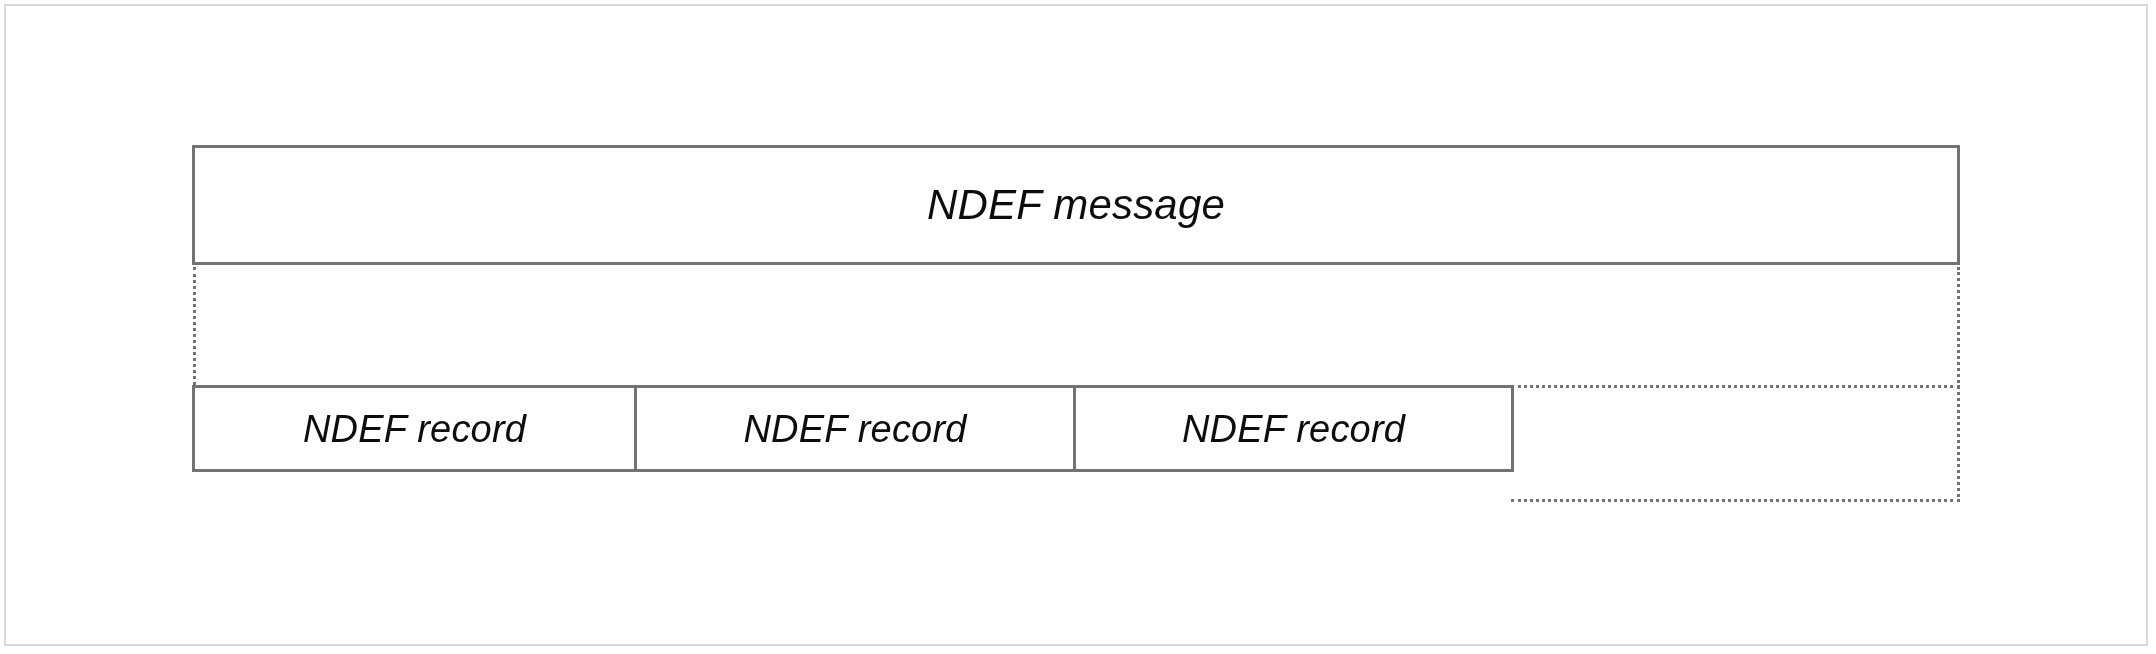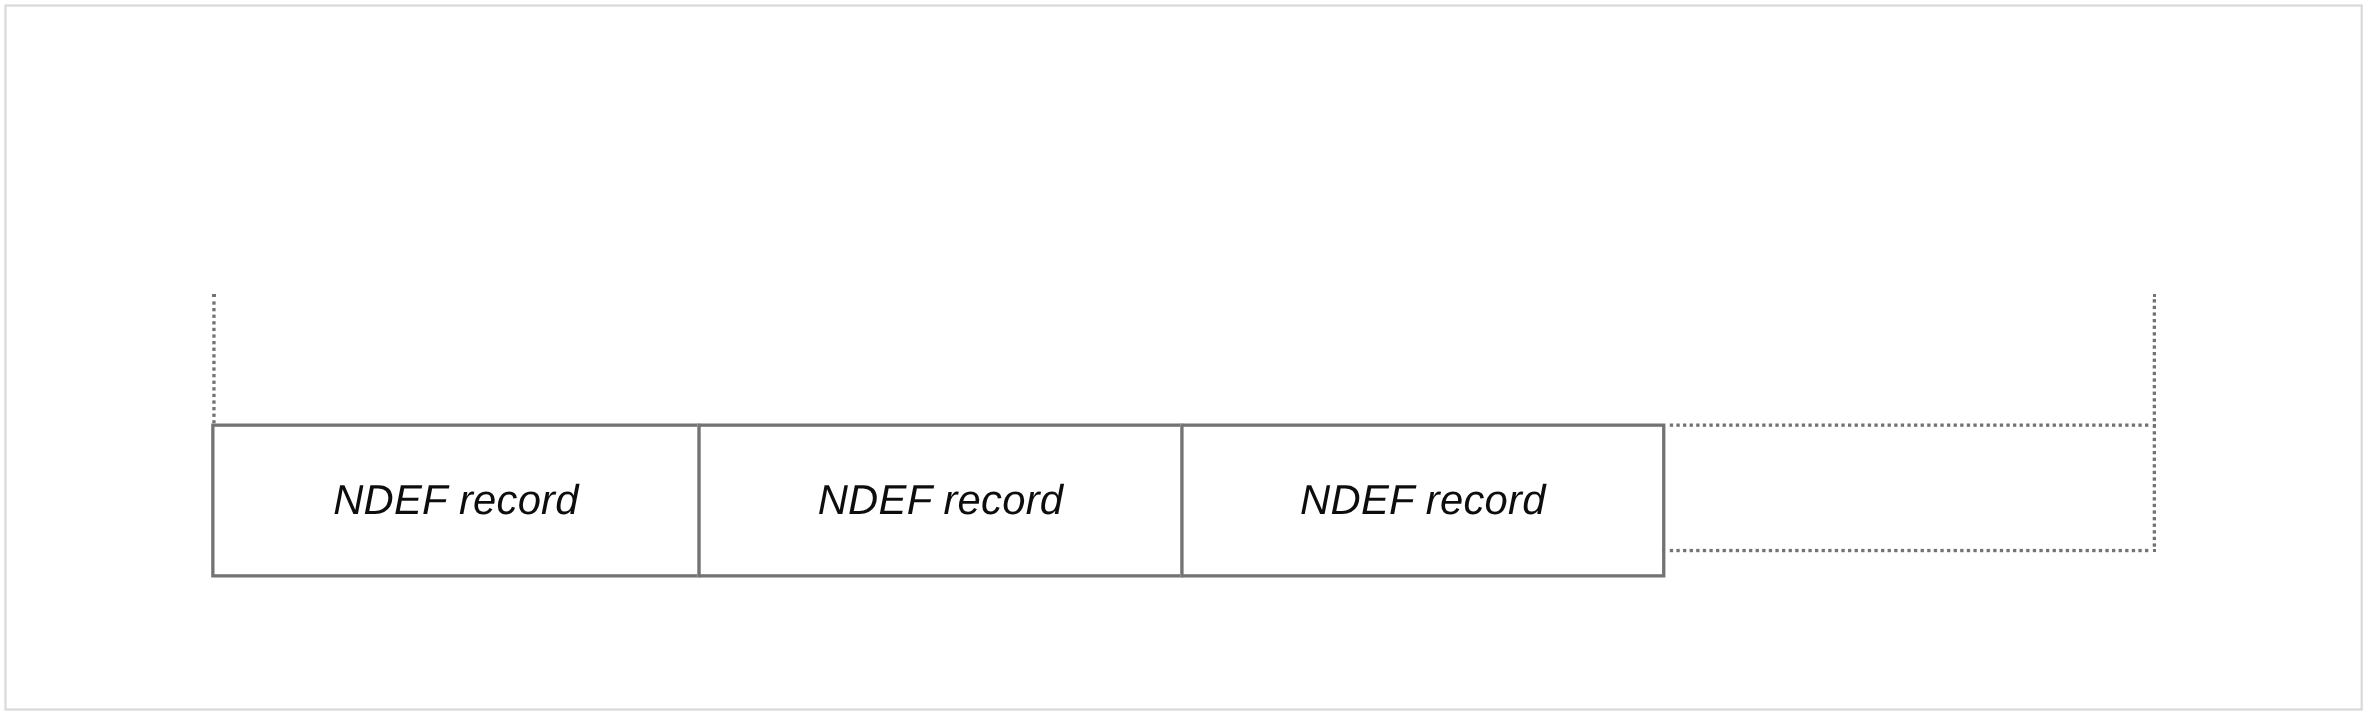--- a/index.html
+++ b/index.html
@@ -85,21 +85,21 @@
     position: absolute;
     left: 192px;
     top: 385px;
     width: 1768px;
     height: 117px;
   }
 
   .record-box {
     position: absolute;
     top: 0;
-    height: 140px;
+    height: 87px;
     box-sizing: border-box;
     border: 3px solid #737373;
     background: #ffffff;
     display: flex;
     align-items: center;
     justify-content: center;
     text-align: center;
   }
   .record-box.r0 { left: 0px;    width: 445px; }
   .record-box.r1 { left: 442px;  width: 442px; }
@@ -136,20 +136,23 @@
 </style>
 </head>
 <body>
 
 <div class="canvas">
 
   <div class="outer-frame"></div>
 
   <div class="diagram">
 
+    <div class="message-box">
+      <span class="message-label">NDEF message</span>
+    </div>
 
     <div class="dot-v dot-v-left"></div>
     <div class="dot-v dot-v-right"></div>
 
     <div class="records-row">
 
       <div class="record-box r0">
         <span class="record-label">NDEF record</span>
       </div>
 

